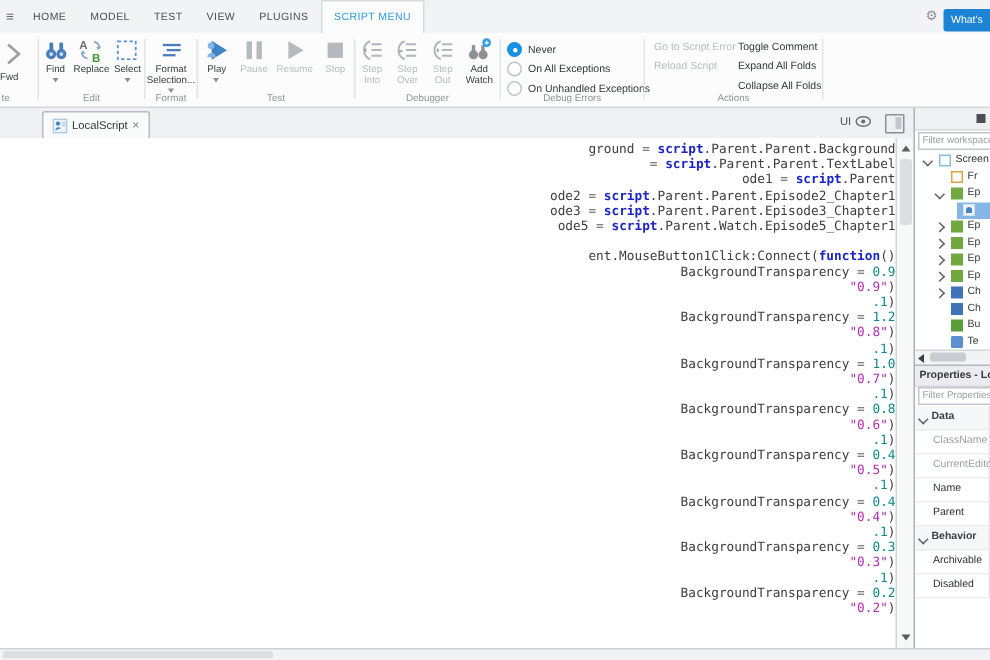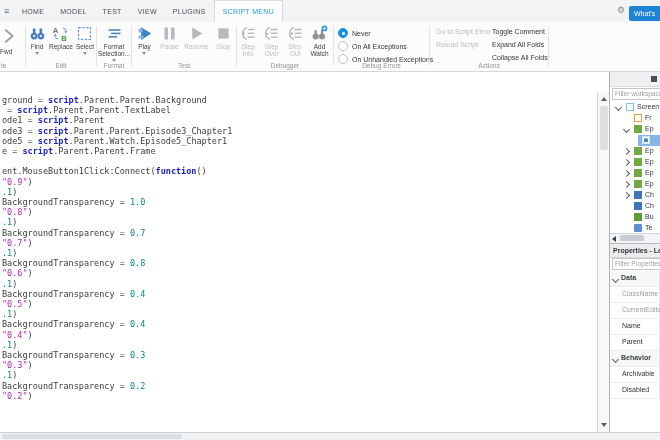--- a/index.html
+++ b/index.html
@@ -53,21 +53,21 @@
   .dtlabel{font-size:7.5px;color:#2f3337;}
   .dtclose{font-size:8px;color:#7a7f84;cursor:pointer;}
   .dticon svg{width:10px;height:10px;display:block;}
   .uibtn{position:absolute;left:560px;top:4px;display:flex;align-items:center;gap:2px;cursor:pointer;font-size:7.5px;color:#4b4f54;}
   .uibtn svg{width:11px;height:8px;}
   .panelicn{position:absolute;left:590px;top:4px;width:11px;height:11px;border:1px solid #8a8f94;border-radius:1px;cursor:pointer;}
   .panelicn::after{content:"";display:block;margin:1px 1px 0 auto;width:4px;height:8px;background:#c3c7cb;}
 
   
   .editor{position:absolute;left:0;top:92px;width:597px;height:340px;background:#fff;overflow:hidden;cursor:text;}
-  #codeLines{padding:3px 0 0 2px;}
+  #codeLines{padding:3px 0 0 2px;text-align:right;}
   .cl{font-family:"DejaVu Sans Mono",monospace;font-size:8.5px;line-height:10.2px;white-space:pre;color:#3d3d3d;}
   .tk-k{color:#1b24c5;font-weight:bold;}
   .tk-n{color:#0b8989;}
   .tk-s{color:#b02cb0;}
   .tk-o{color:#5a5a5a;}
   .tk-i{color:#3d3d3d;}
 
   
   .vscroll{position:absolute;left:597px;top:92px;width:12px;height:340px;background:#f7f8f8;border-left:1px solid #d2d5d8;}
   .varw{position:absolute;left:3px;width:0;height:0;border-left:3px solid transparent;border-right:3px solid transparent;}
@@ -331,37 +331,61 @@
       <div class="acol c2" id="actCol2">
           <div class="actitem" style="top: 6px;">Toggle Comment</div>
           <div class="actitem" style="top: 19px;">Expand All Folds</div>
           <div class="actitem" style="top: 32px;">Collapse All Folds</div>
         </div>
       <div class="glabel">Actions</div>
     </div>
     <div class="rsep s7"></div>
   </div>
 
+  <div class="docbar">
+    <div class="doctab">
+      <span class="dticon">
+        <svg viewBox="0 0 12 12">
+            <rect x="0.5" y="0.5" width="11" height="11" rx="1" fill="#eaf2fa" stroke="#9abde0"></rect>
+            <circle cx="4.4" cy="4" r="1.7" fill="#3d85c6"></circle>
+            <path d="M2.2 9.5 a2.6 2.6 0 0 1 4.4 -1.8 z" fill="#3d85c6"></path>
+            <rect x="7.2" y="3" width="3.2" height="1" fill="#afc9e2"></rect>
+            <rect x="7.2" y="5" width="3.2" height="1" fill="#afc9e2"></rect>
+          </svg>
+      </span>
+      <span class="dtlabel">LocalScript</span>
+      <span class="dtclose">×</span>
+    </div>
+    <div class="uibtn">
+      <span>UI</span>
+      <svg viewBox="0 0 14 10">
+          <ellipse cx="7" cy="5" rx="6" ry="4" fill="none" stroke="#6b6f73" stroke-width="1.2"></ellipse>
+          <circle cx="7" cy="5" r="1.8" fill="#6b6f73"></circle>
+        </svg>
+    </div>
+    <div class="panelicn"></div>
+  </div>
 
   <div class="editor">
     <div id="codeLines">
         <div class="cl"><span class="tk-i">ground </span><span class="tk-o">= </span><span class="tk-k">script</span><span class="tk-i">.Parent.Parent.Background</span></div>
         <div class="cl"><span class="tk-o"> = </span><span class="tk-k">script</span><span class="tk-i">.Parent.Parent.TextLabel</span></div>
         <div class="cl"><span class="tk-i">ode1 </span><span class="tk-o">= </span><span class="tk-k">script</span><span class="tk-i">.Parent</span></div>
+        <div class="cl"><span class="tk-i">ode2 </span><span class="tk-o">= </span><span class="tk-k">script</span><span class="tk-i">.Parent.Parent.Episode2_Chapter1</span></div>
         <div class="cl"><span class="tk-i">ode3 </span><span class="tk-o">= </span><span class="tk-k">script</span><span class="tk-i">.Parent.Parent.Episode3_Chapter1</span></div>
         <div class="cl"><span class="tk-i">ode5 </span><span class="tk-o">= </span><span class="tk-k">script</span><span class="tk-i">.Parent.Watch.Episode5_Chapter1</span></div>
-        <div class="cl"><span class="tk-i">e </span><span class="tk-o">= </span><span class="tk-k">script</span><span class="tk-i">.Parent.Parent.Frame</span></div>
         <div class="cl">&nbsp;</div>
         <div class="cl"><span class="tk-i">ent.MouseButton1Click:Connect(</span><span class="tk-k">function</span><span class="tk-i">()</span></div>
+        <div class="cl"><span class="tk-i">BackgroundTransparency </span><span class="tk-o">= </span><span class="tk-n">0.9</span></div>
         <div class="cl"><span class="tk-s">"0.9"</span><span class="tk-i">)</span></div>
         <div class="cl"><span class="tk-n">.1</span><span class="tk-i">)</span></div>
+        <div class="cl"><span class="tk-i">BackgroundTransparency </span><span class="tk-o">= </span><span class="tk-n">1.2</span></div>
+        <div class="cl"><span class="tk-s">"0.8"</span><span class="tk-i">)</span></div>
+        <div class="cl"><span class="tk-n">.1</span><span class="tk-i">)</span></div>
         <div class="cl"><span class="tk-i">BackgroundTransparency </span><span class="tk-o">= </span><span class="tk-n">1.0</span></div>
-        <div class="cl"><span class="tk-s">"0.8"</span><span class="tk-i">)</span></div>
-        <div class="cl"><span class="tk-n">.1</span><span class="tk-i">)</span></div>
-        <div class="cl"><span class="tk-i">BackgroundTransparency </span><span class="tk-o">= </span><span class="tk-n">0.7</span></div>
         <div class="cl"><span class="tk-s">"0.7"</span><span class="tk-i">)</span></div>
         <div class="cl"><span class="tk-n">.1</span><span class="tk-i">)</span></div>
         <div class="cl"><span class="tk-i">BackgroundTransparency </span><span class="tk-o">= </span><span class="tk-n">0.8</span></div>
         <div class="cl"><span class="tk-s">"0.6"</span><span class="tk-i">)</span></div>
         <div class="cl"><span class="tk-n">.1</span><span class="tk-i">)</span></div>
         <div class="cl"><span class="tk-i">BackgroundTransparency </span><span class="tk-o">= </span><span class="tk-n">0.4</span></div>
         <div class="cl"><span class="tk-s">"0.5"</span><span class="tk-i">)</span></div>
         <div class="cl"><span class="tk-n">.1</span><span class="tk-i">)</span></div>
         <div class="cl"><span class="tk-i">BackgroundTransparency </span><span class="tk-o">= </span><span class="tk-n">0.4</span></div>
         <div class="cl"><span class="tk-s">"0.4"</span><span class="tk-i">)</span></div>

